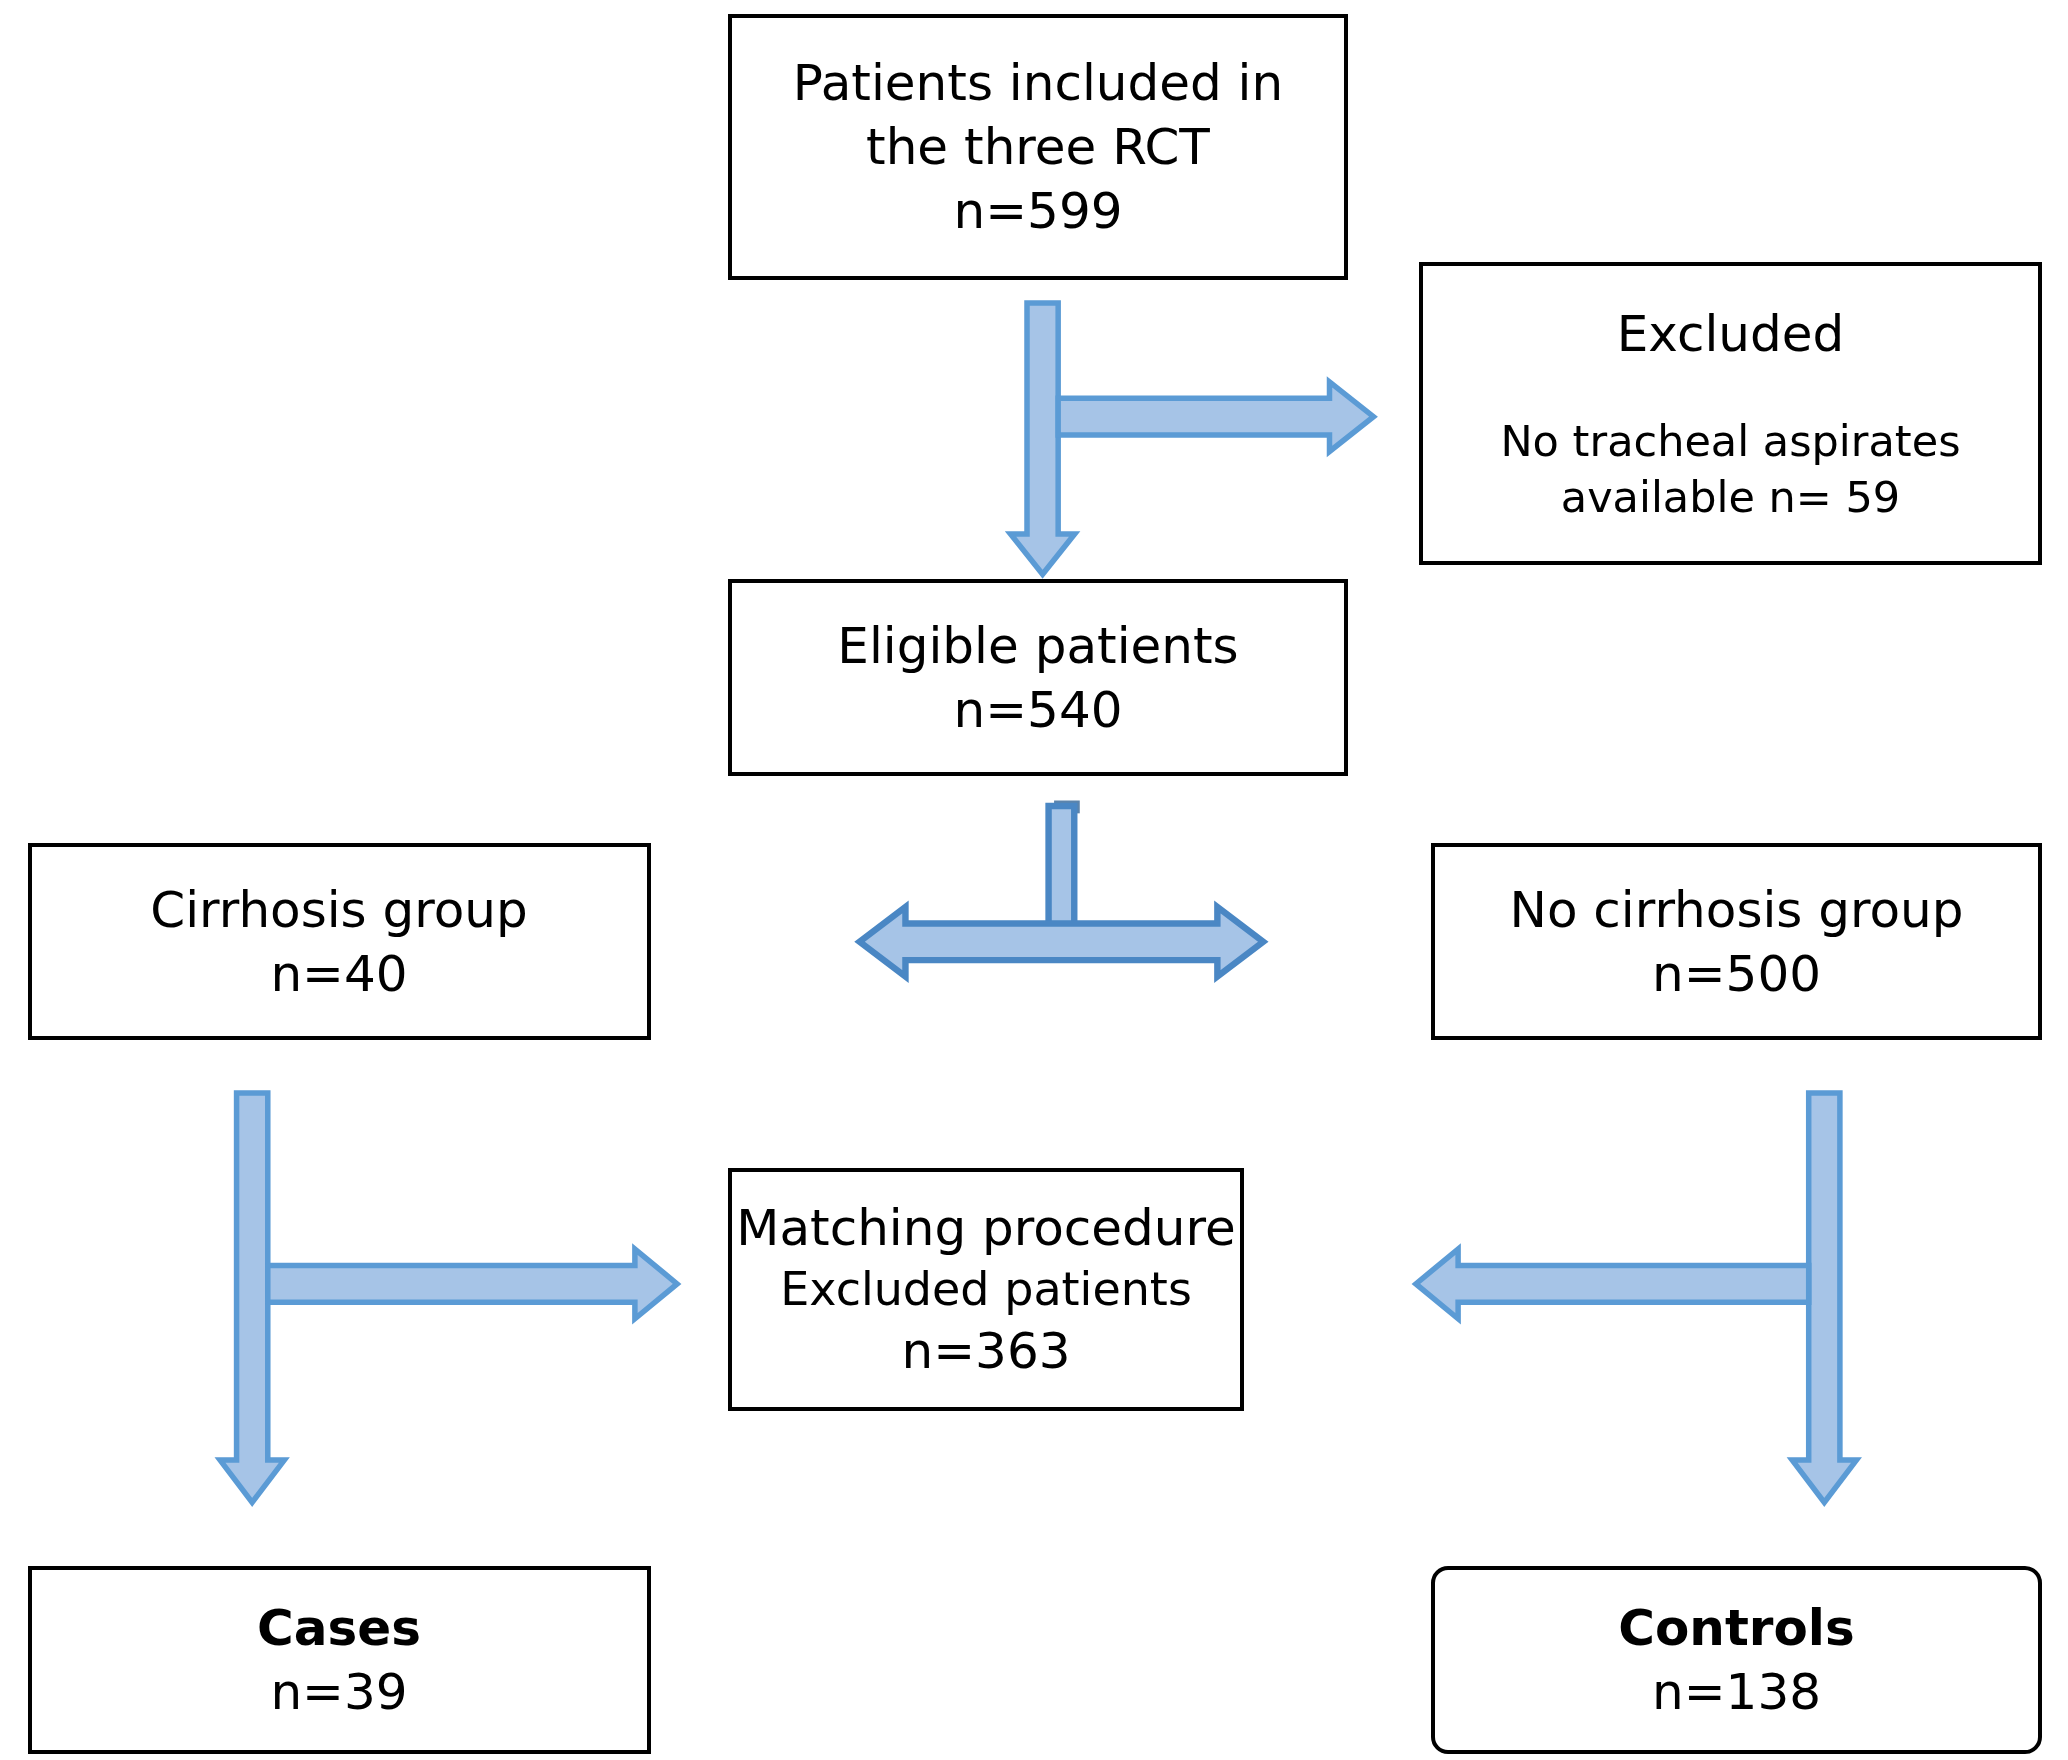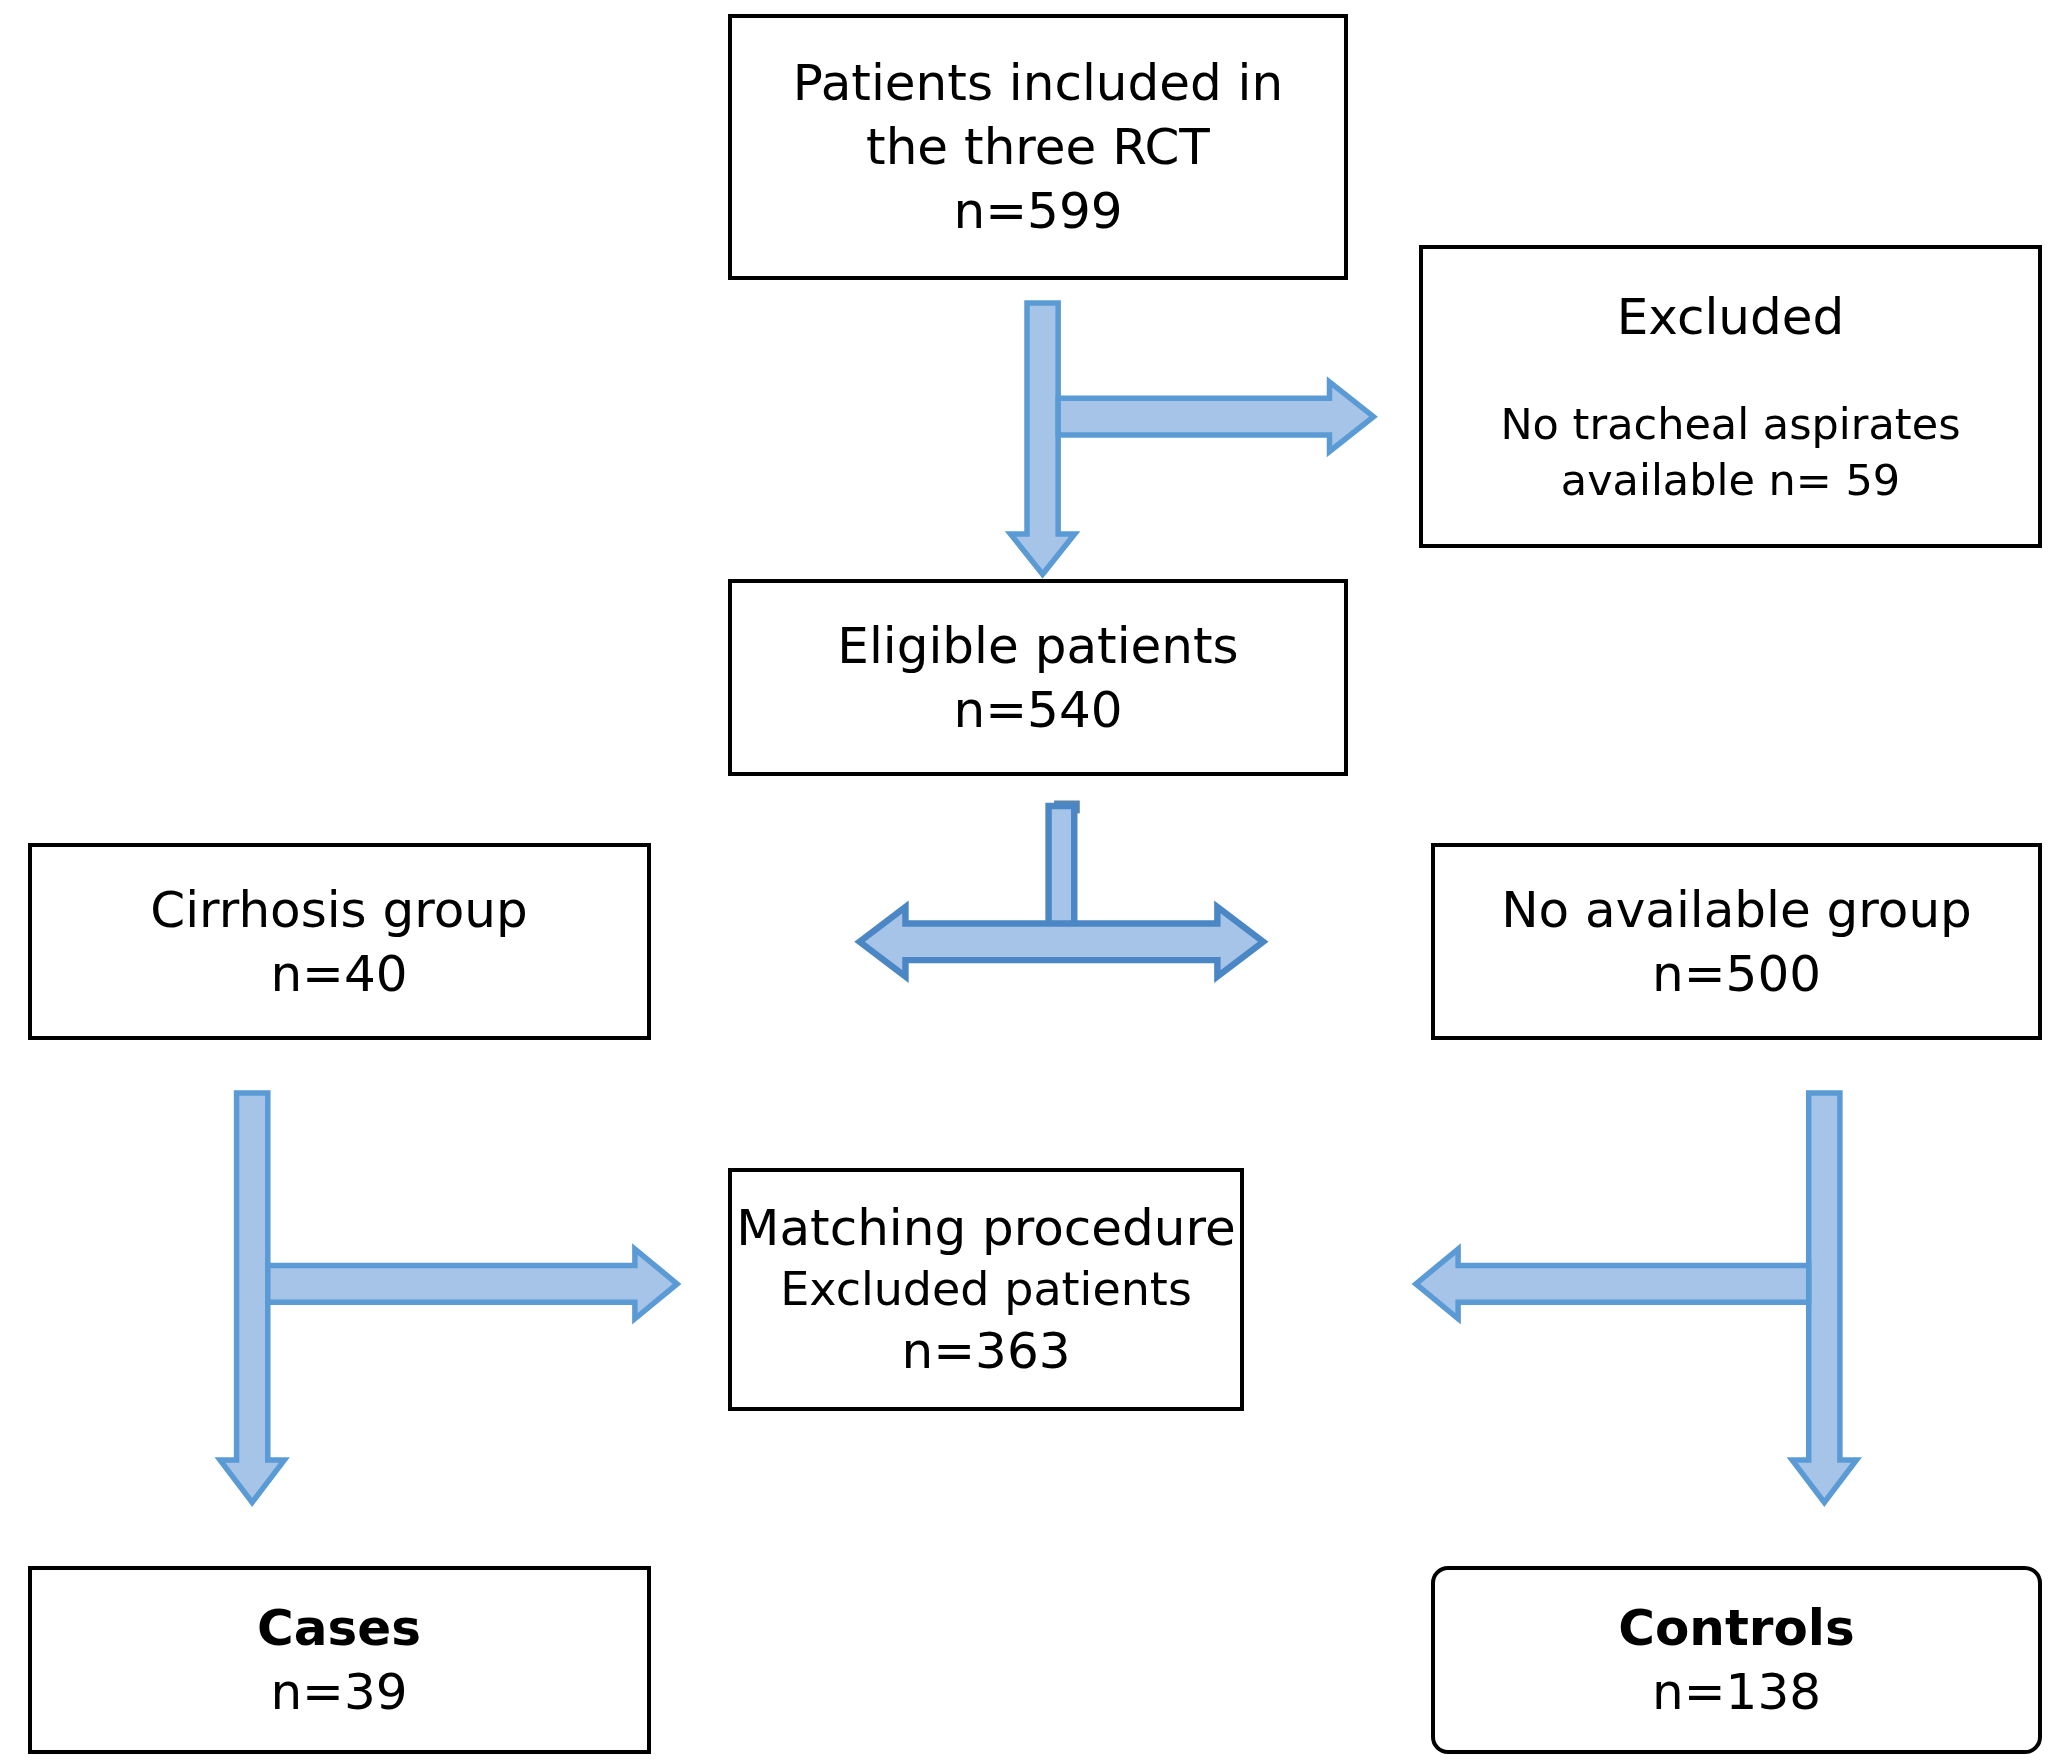--- a/index.html
+++ b/index.html
@@ -93,38 +93,38 @@
     <polygon class="arrow-shape" points="430,0 464,0 464,400 482,400 447,446 412,400 430,400"></polygon>
     <polygon class="arrow-shape" points="430,188 48,188 48,170 2,208 48,246 48,228 430,228"></polygon>
   </svg>
 
   <div class="node" style="left:728px; top:13.8px; width:620px; height:266px;">
     <span class="ln fs-lg">Patients included in</span>
     <span class="ln fs-lg">the three RCT</span>
     <span class="ln fs-lg">n=599</span>
   </div>
 
-  <div class="node" style="left:1419px; top:245px; width:623px; height:303px;">
+  <div class="node" style="left:1419px; top:262px; width:623px; height:303px;">
     <span class="ln fs-lg">Excluded</span>
     <span class="ln fs-sm gap-xl">No tracheal aspirates</span>
     <span class="ln fs-sm">available n= 59</span>
   </div>
 
   <div class="node" style="left:728px; top:579px; width:620px; height:197px;">
     <span class="ln fs-lg">Eligible patients</span>
     <span class="ln fs-lg">n=540</span>
   </div>
 
   <div class="node" style="left:27.5px; top:843px; width:623px; height:197px;">
     <span class="ln fs-lg">Cirrhosis group</span>
     <span class="ln fs-lg">n=40</span>
   </div>
 
   <div class="node" style="left:1431px; top:843px; width:611px; height:197px;">
-    <span class="ln fs-lg">No available group</span>
+    <span class="ln fs-lg">No cirrhosis group</span>
     <span class="ln fs-lg">n=500</span>
   </div>
 
   <div class="node" style="left:728px; top:1168px; width:516px; height:243px;text-align:center;">
     <span class="ln fs-lg">Matching procedure</span>
     <span class="ln fs-md">Excluded patients</span>
     <span class="ln fs-lg">n=363</span>
   </div>
 
   <div class="node" style="left:27.5px; top:1566px; width:623px; height:188px;text-align:center;">

